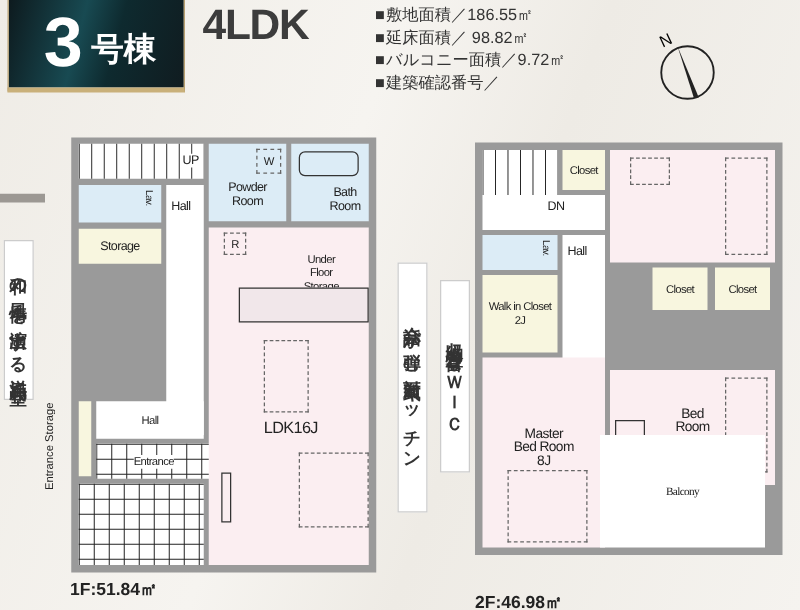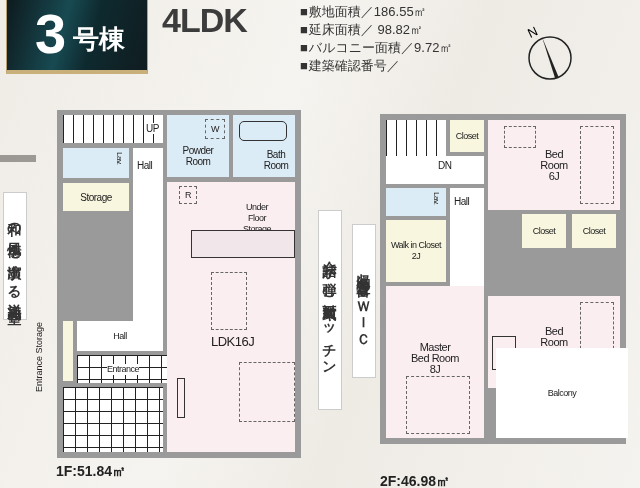--- a/index.html
+++ b/index.html
@@ -128,36 +128,35 @@
     <span style="position:absolute;top:8px;left:4px;">Hall</span>
   </div>
   <div class="room cream" style="left:6px;top:106px;width:60px;height:62px;">
     <span style="width:56px;font-size:9px;">Walk in Closet 2J</span>
   </div>
   <div class="room pink" style="left:6px;top:172px;width:98px;height:152px;">
     <span style="position:absolute;top:56px;width:50px;font-size:11px;">Master Bed Room 8J</span>
     <div class="dash" style="left:20px;top:90px;width:64px;height:58px;"></div>
   </div>
   <div class="room pink" style="left:108px;top:6px;width:132px;height:90px;">
-    <span style="width:40px;font-size:11px;">Bed Room 6J</span>
     <div class="dash" style="right:6px;top:6px;width:34px;height:78px;"></div>
     <div class="dash" style="left:16px;top:6px;width:32px;height:22px;"></div>
   </div>
   <div class="room cream" style="left:142px;top:100px;width:44px;height:34px;">
     <span style="font-size:9px;">Closet</span>
   </div>
   <div class="room cream" style="left:192px;top:100px;width:44px;height:34px;">
     <span style="font-size:9px;">Closet</span>
   </div>
   <div class="room pink" style="left:108px;top:138px;width:132px;height:92px;margin-top:44px;">
     <span style="width:40px;font-size:11px;">Bed Room 6.5J</span>
     <div class="dash" style="right:6px;top:6px;width:34px;height:76px;"></div>
     <div style="position:absolute;left:4px;top:40px;width:24px;height:34px;border:1px solid #333;"></div>
   </div>
-  <div class="room white" style="left:116px;top:234px;width:132px;height:90px;">
+  <div class="room white" style="left:100px;top:234px;width:132px;height:90px;font-family:Liberation Serif, serif;">
     <span style="font-size:9px;">Balcony</span>
   </div>
 </div>
 <div class="floor-label" style="left:380px;top:463px;margin-top:10px;">2F:46.98㎡</div>
 
 <div class="callout" style="left:3px;top:192px;height:128px;">和の風情を演出する洋風和室</div>
 <div class="callout" style="left:318px;top:210px;height:200px;">会話が弾む対面式キッチン</div>
 <div class="callout" style="left:352px;top:224px;height:154px;">収納力豊富なＷＩＣ</div>
 
 </body></html>

